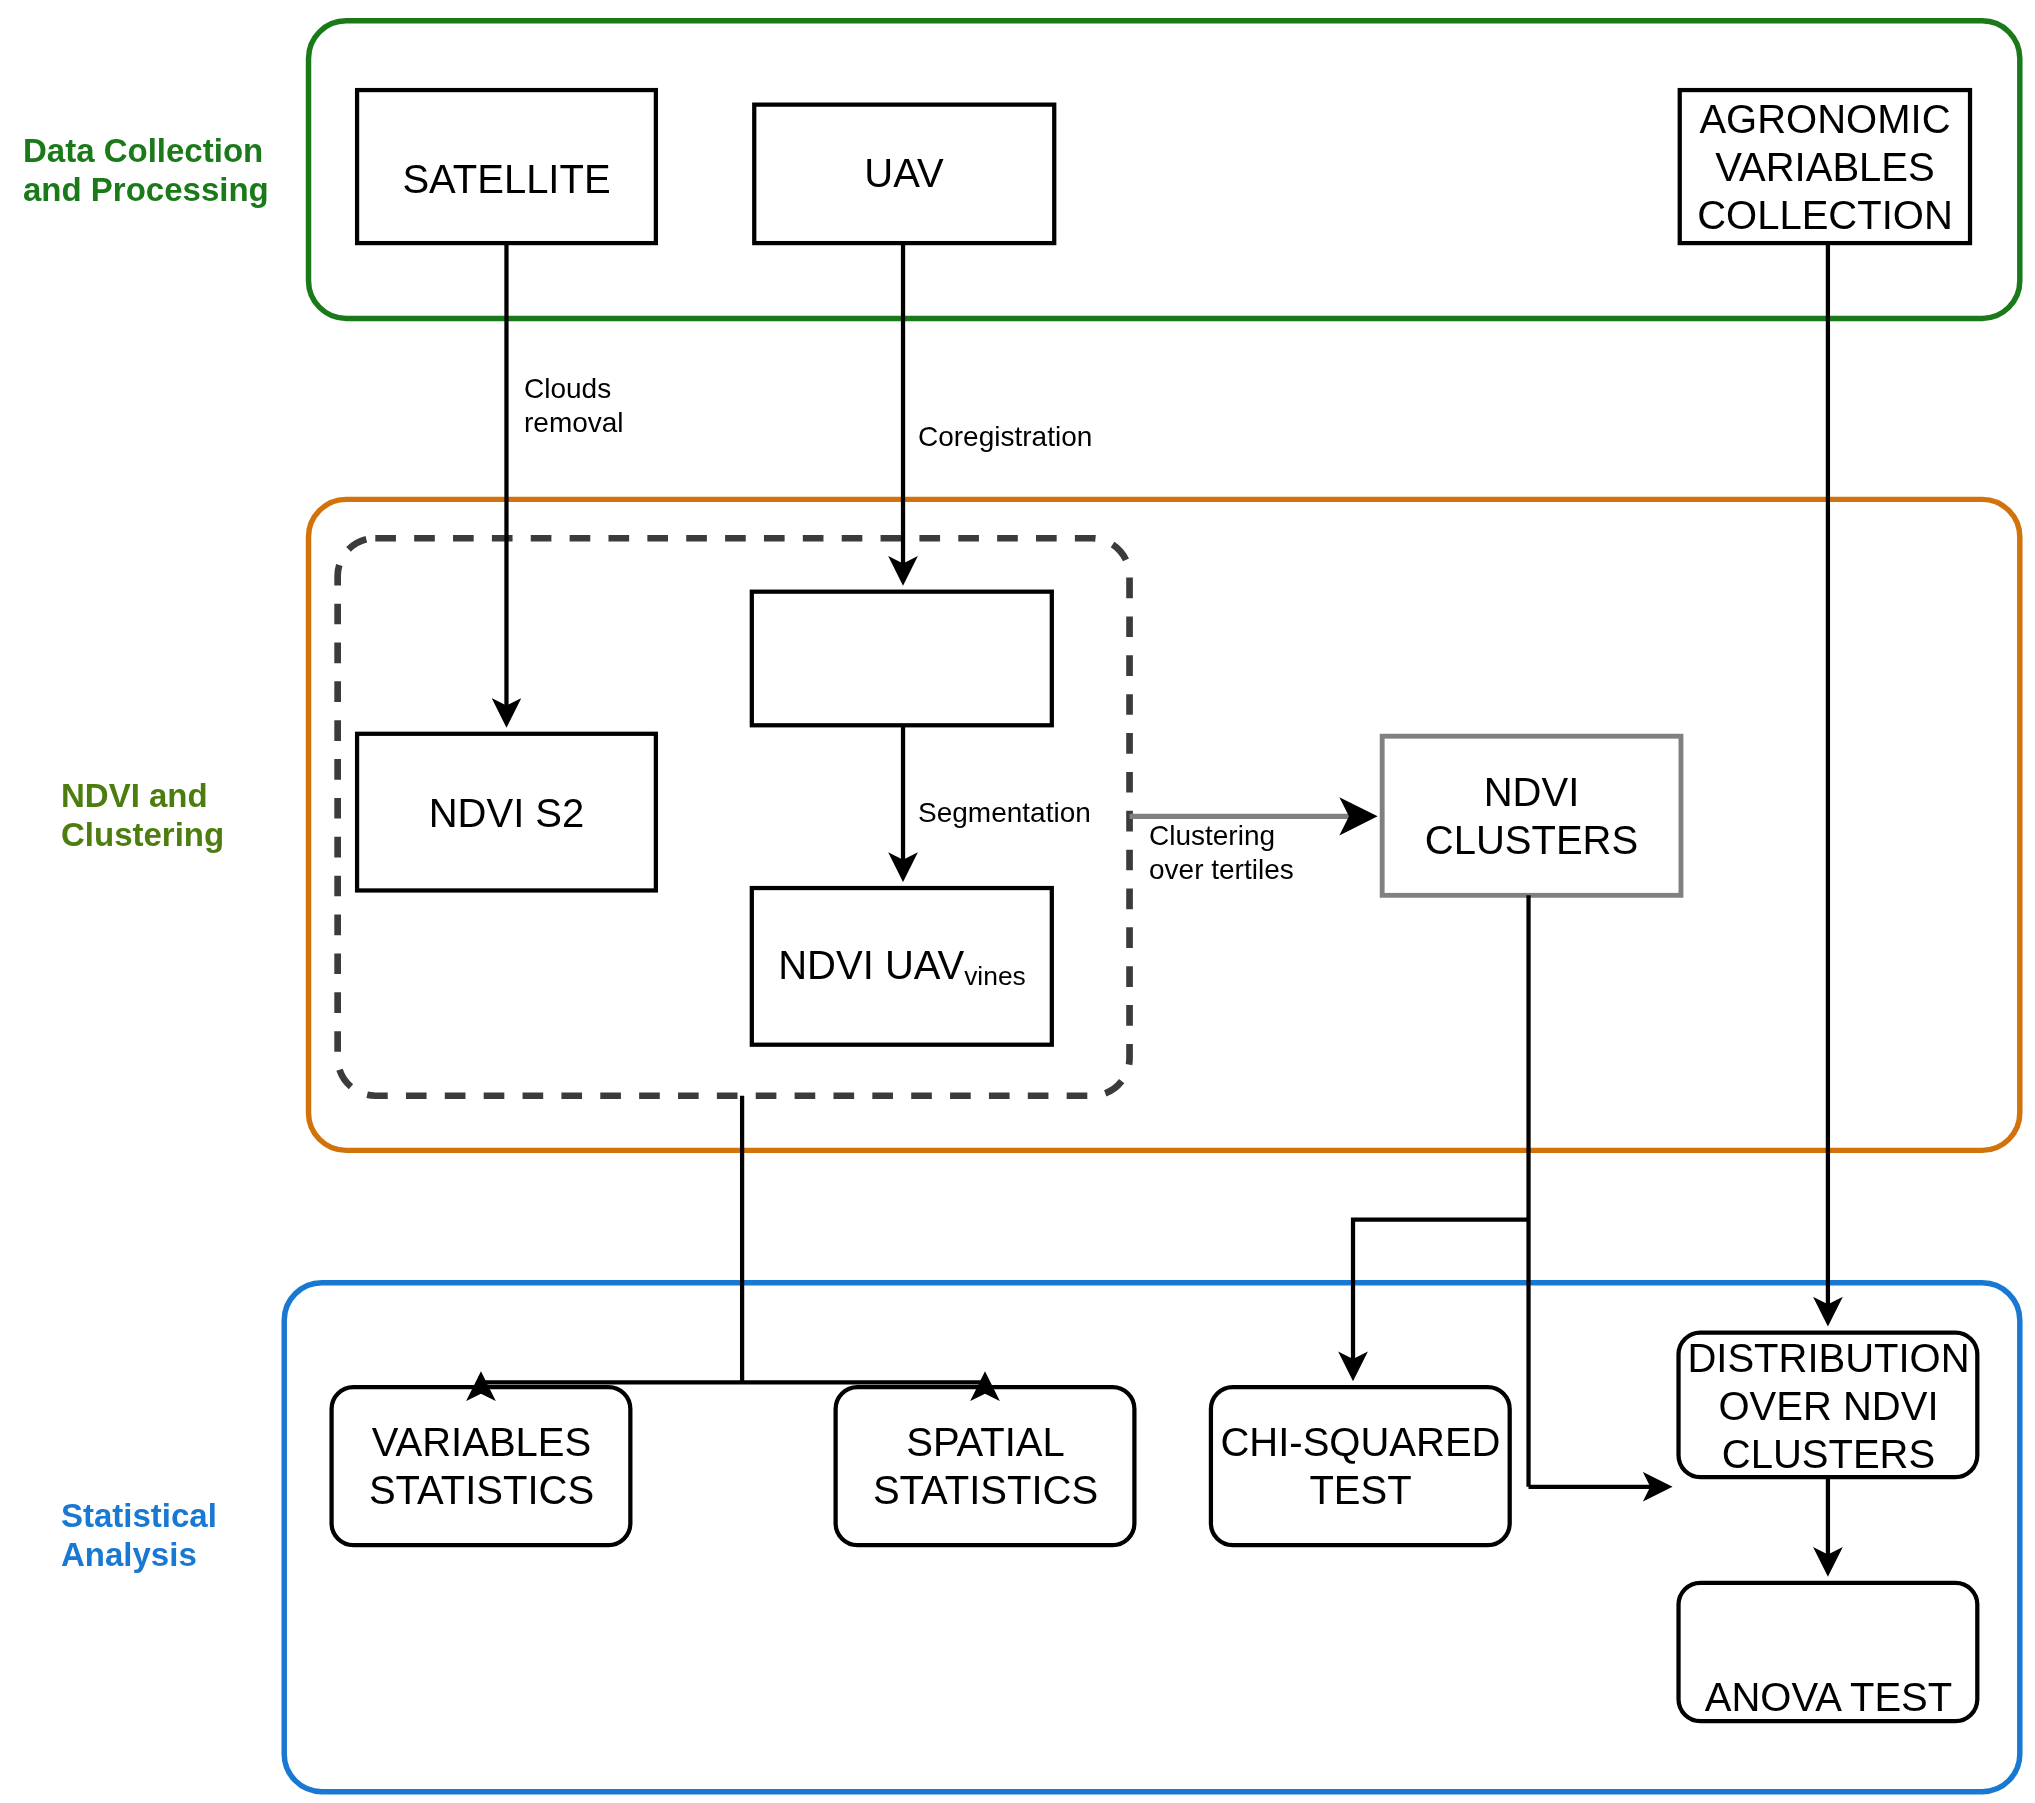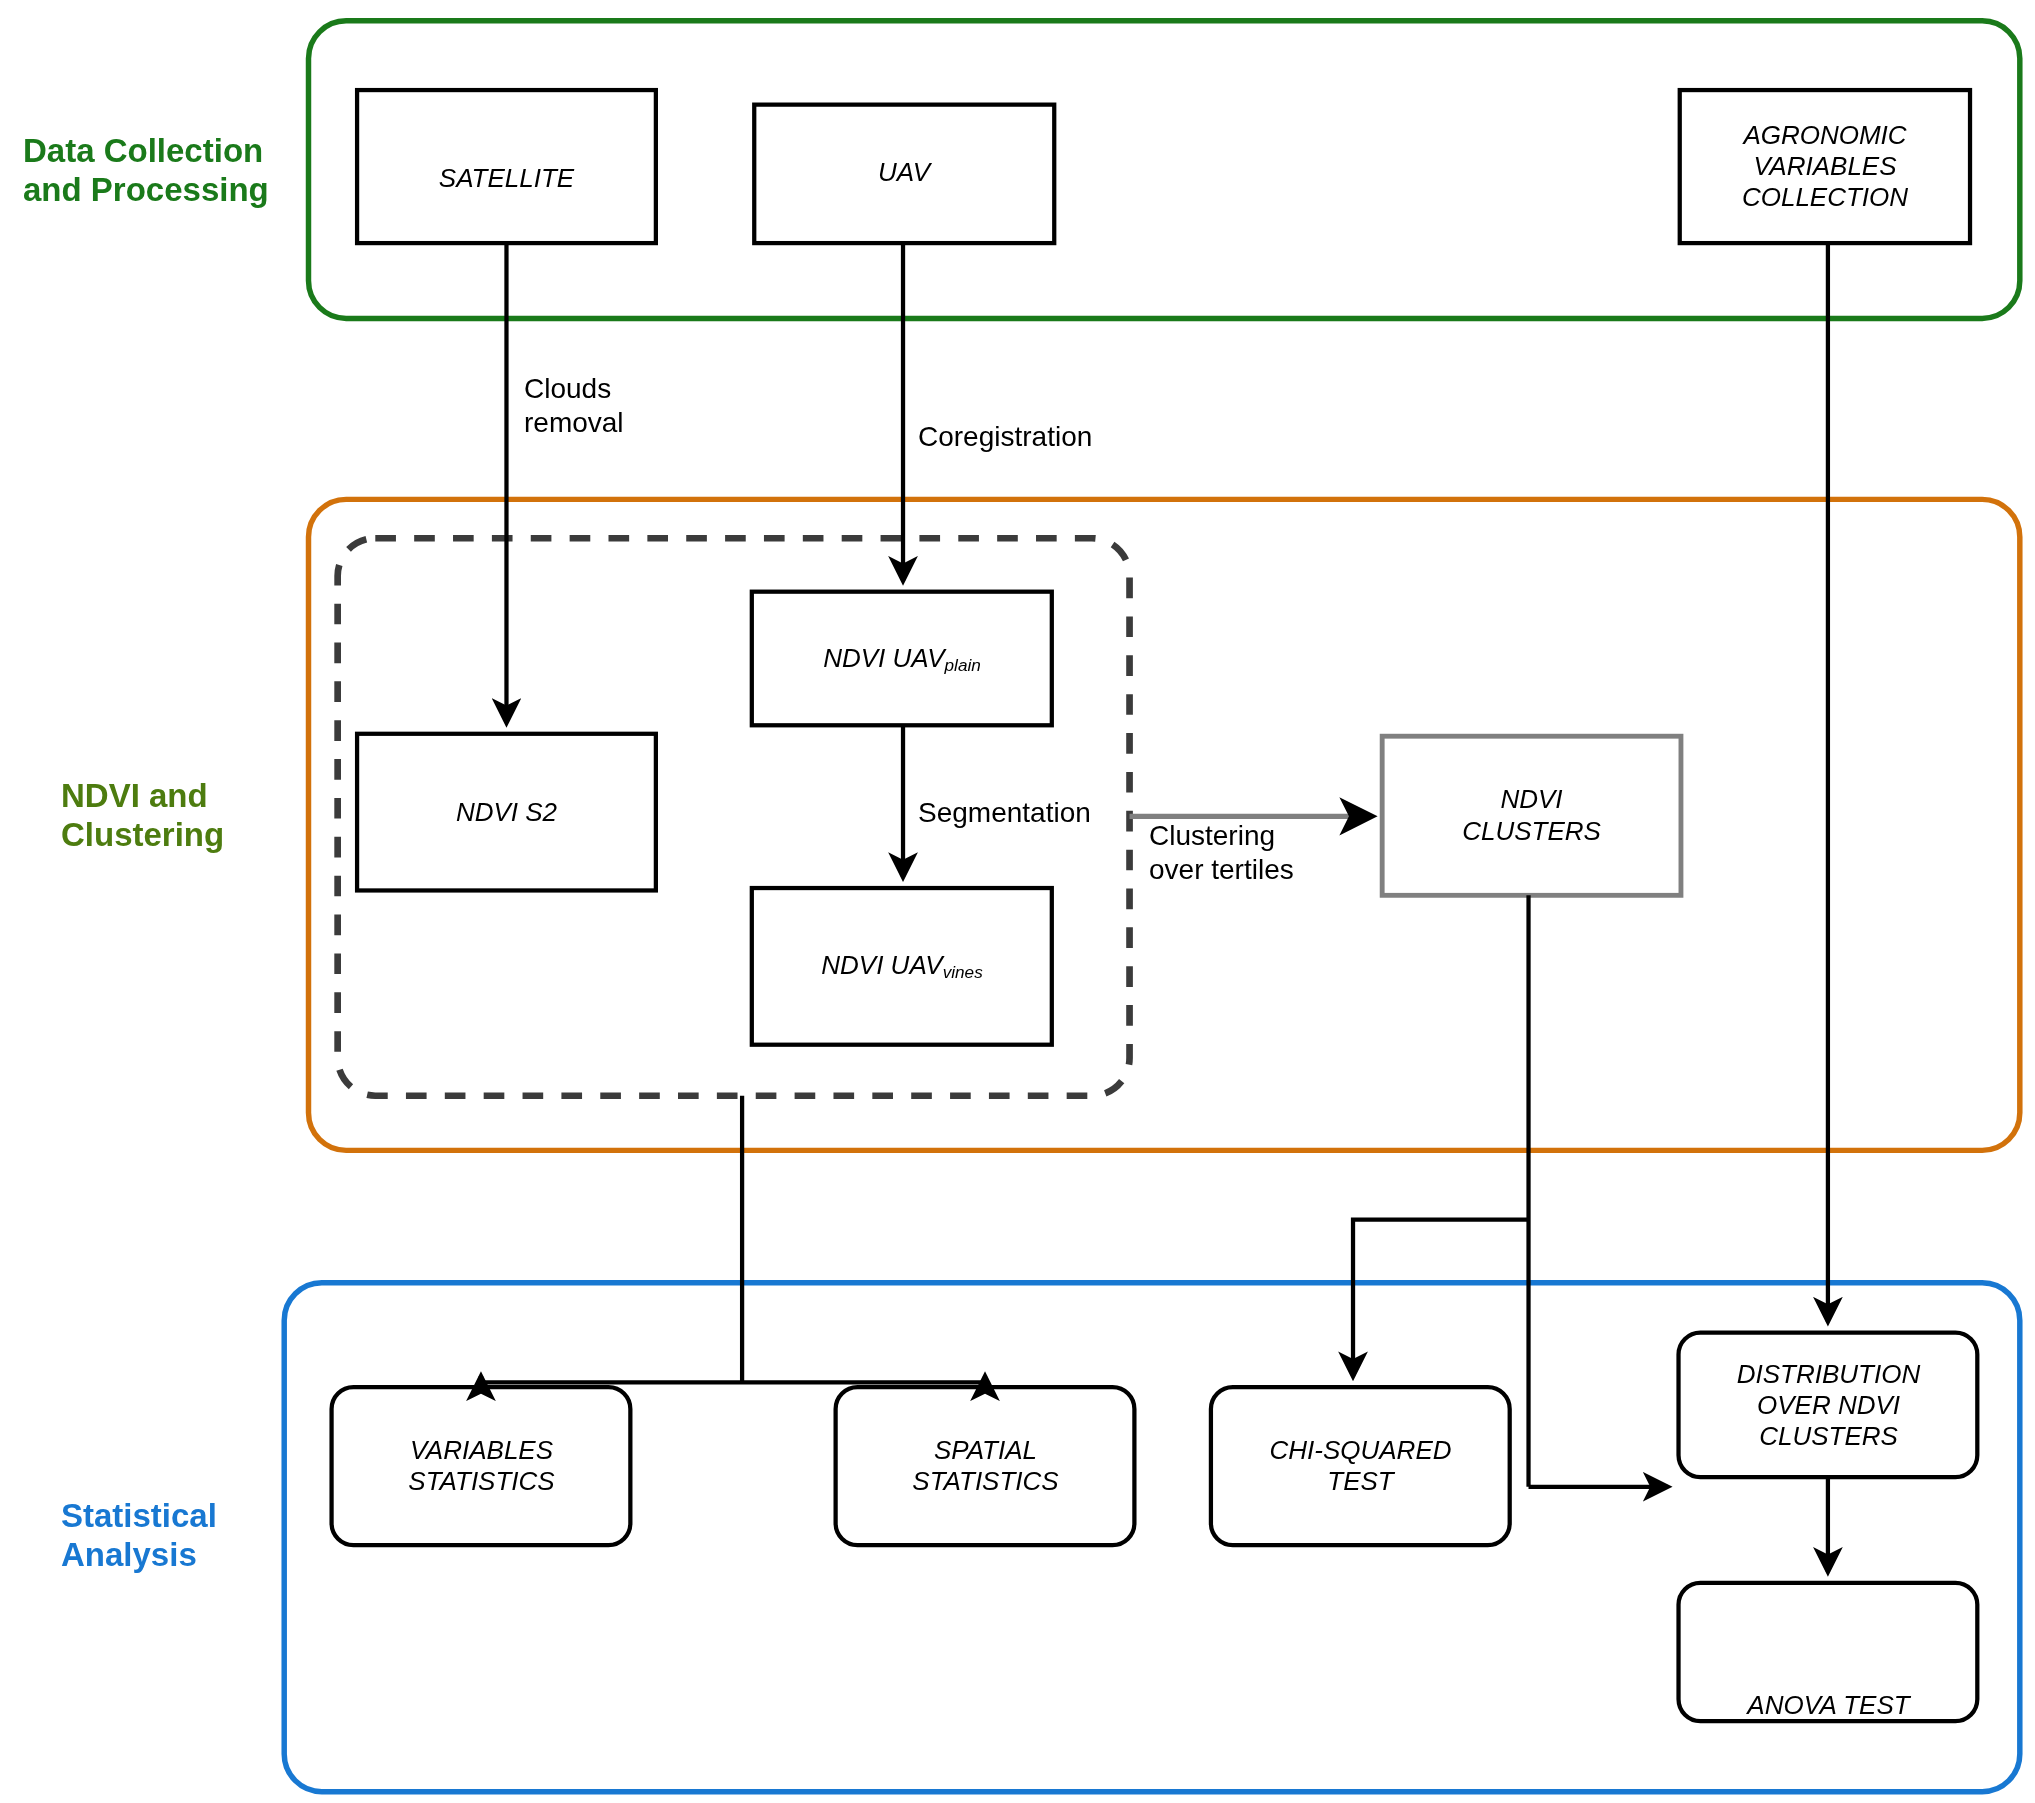--- a/index.html
+++ b/index.html
@@ -5,23 +5,22 @@
   html,body{margin:0;padding:0;background:#ffffff;}
   body{font-family:"Liberation Sans", sans-serif;}
   #stage{position:relative;width:2035px;height:1804px;background:#fff;overflow:hidden;}
   svg{position:absolute;left:0;top:0;width:2035px;height:1804px;}
   .phase-label{
     position:absolute;font-weight:bold;font-size:33px;line-height:1.18;
     text-align:left;letter-spacing:0px;
   }
   .node-text{
     position:absolute;display:flex;align-items:center;justify-content:center;
-    text-align:center;font-size:26px;line-height:1.2;color:#000;
+    text-align:center;font-size:40px;line-height:1.2;color:#000;
     pointer-events:none;
-    font-style:italic;
   }
   .edge-text{
     position:absolute;font-size:28px;line-height:1.22;color:#000;text-align:left;
   }
   sub{font-size:0.66em;vertical-align:-0.22em;}
 </style>
 </head>
 <body>
 
 <div id="stage">
@@ -147,23 +146,20 @@
       <span>AGRONOMIC</span><br>
       <span>VARIABLES</span><br>
       <span>COLLECTION</span>
     </span>
   </div>
 
   <div class="node-text" style="left:357px;top:734px;width:299px;height:157px;">
     <span>NDVI S2</span>
   </div>
 
-  <div class="node-text" style="left:752px;top:592px;width:300px;height:134px;">
-    <span><span>NDVI UAV</span><sub>plain</sub></span>
-  </div>
 
   <div class="node-text" style="left:752px;top:888px;width:300px;height:157px;">
     <span><span>NDVI UAV</span><sub>vines</sub></span>
   </div>
 
   <div class="node-text" style="left:1382px;top:736px;width:299px;height:159px;">
     <span>
       <span>NDVI</span><br>
       <span>CLUSTERS</span>
     </span>

